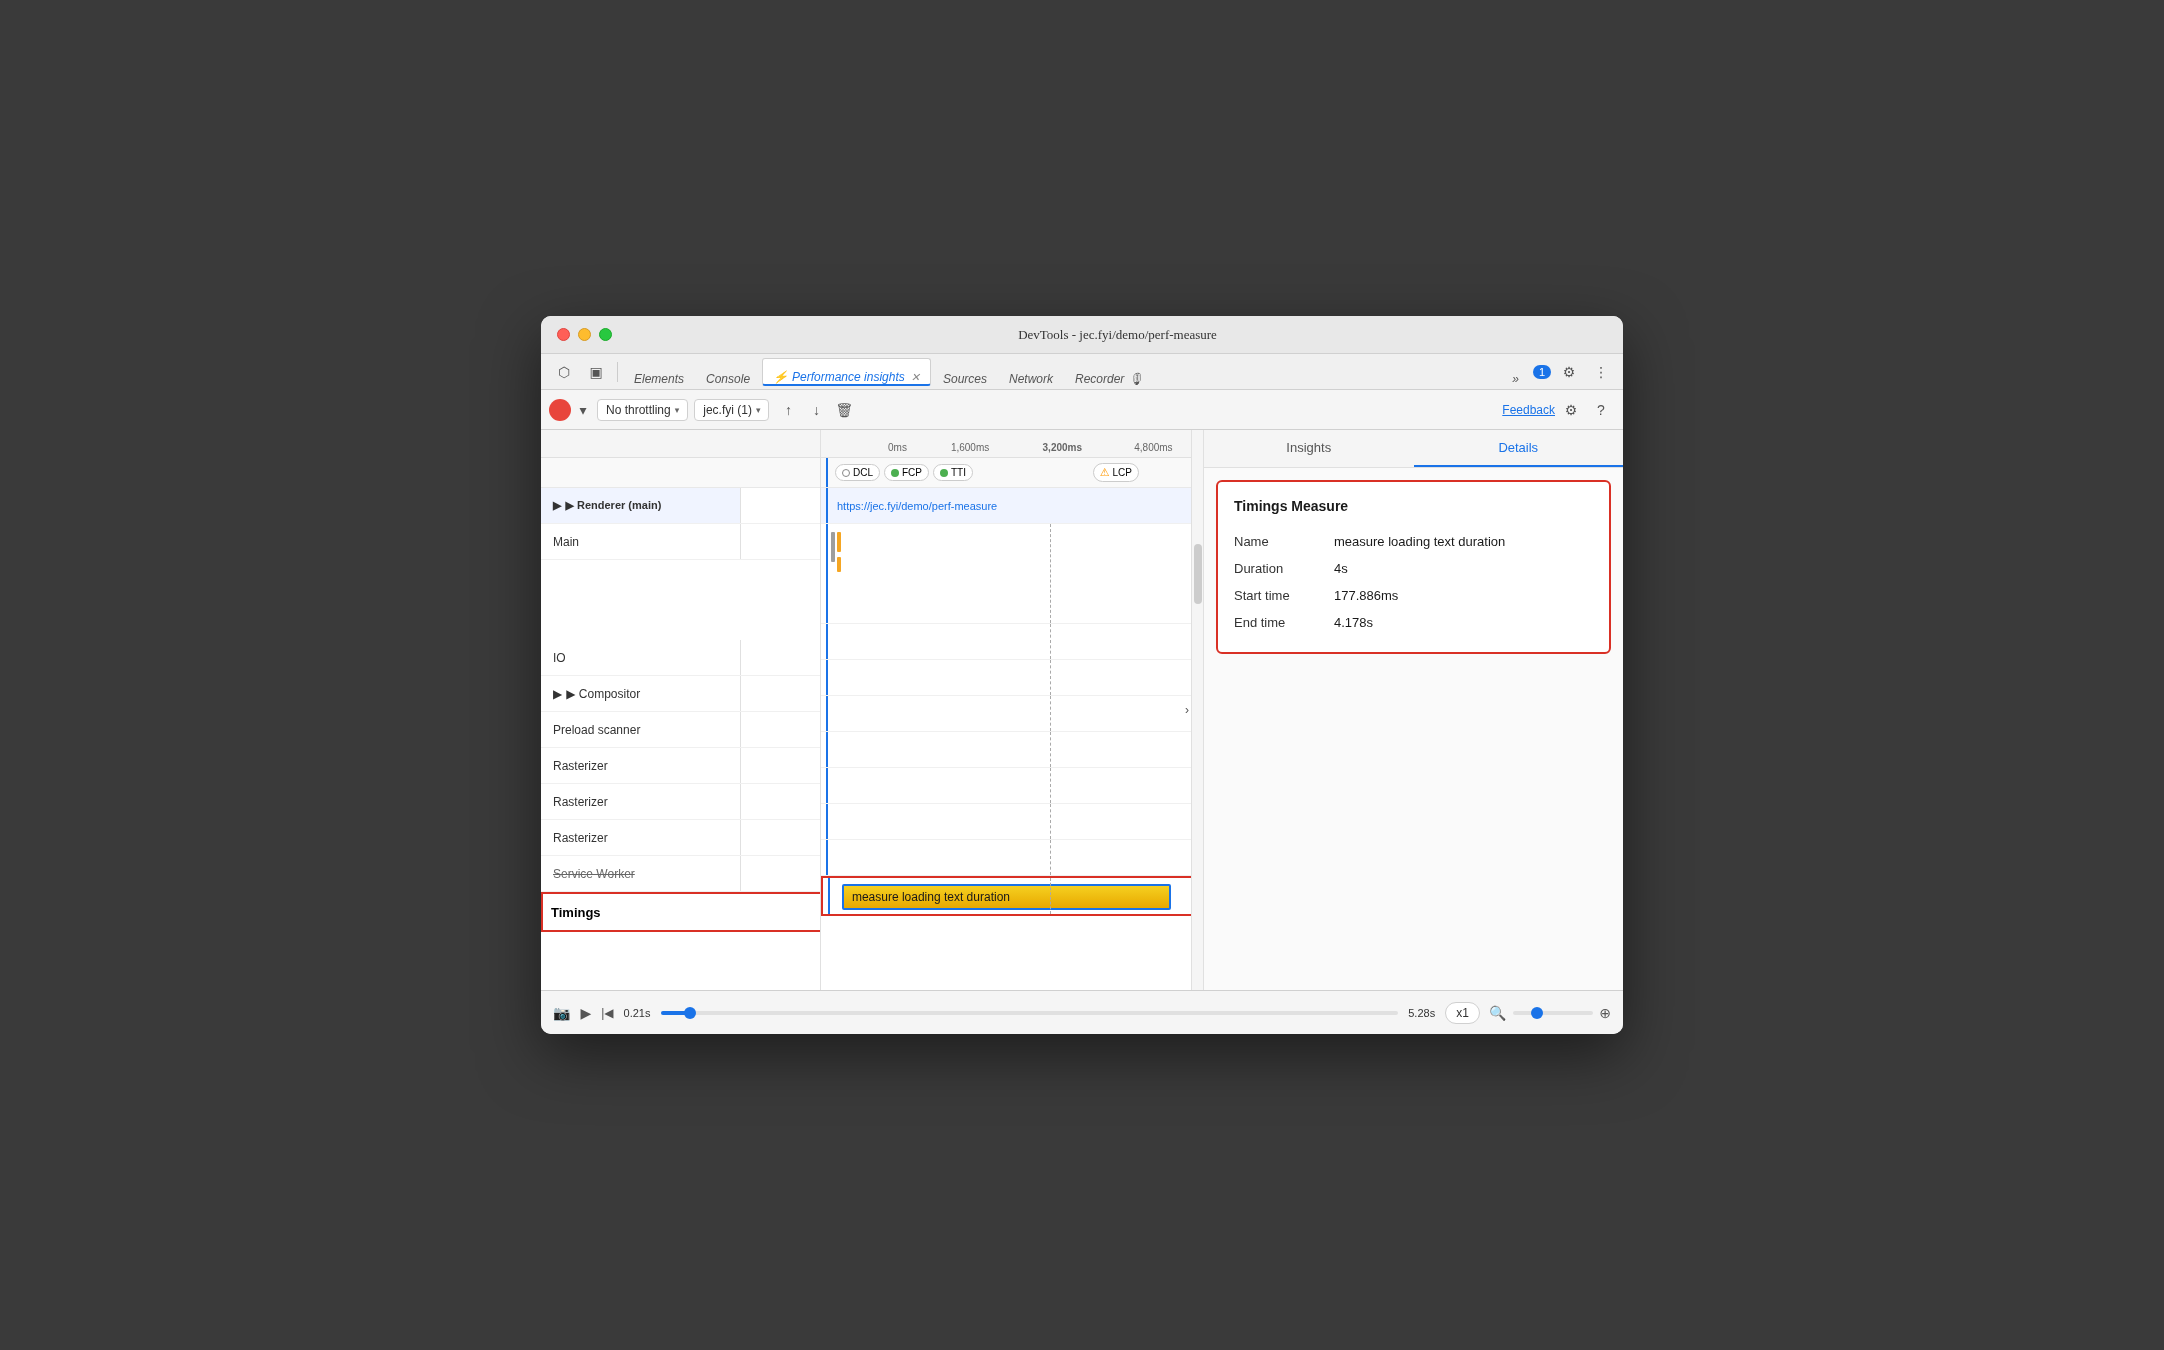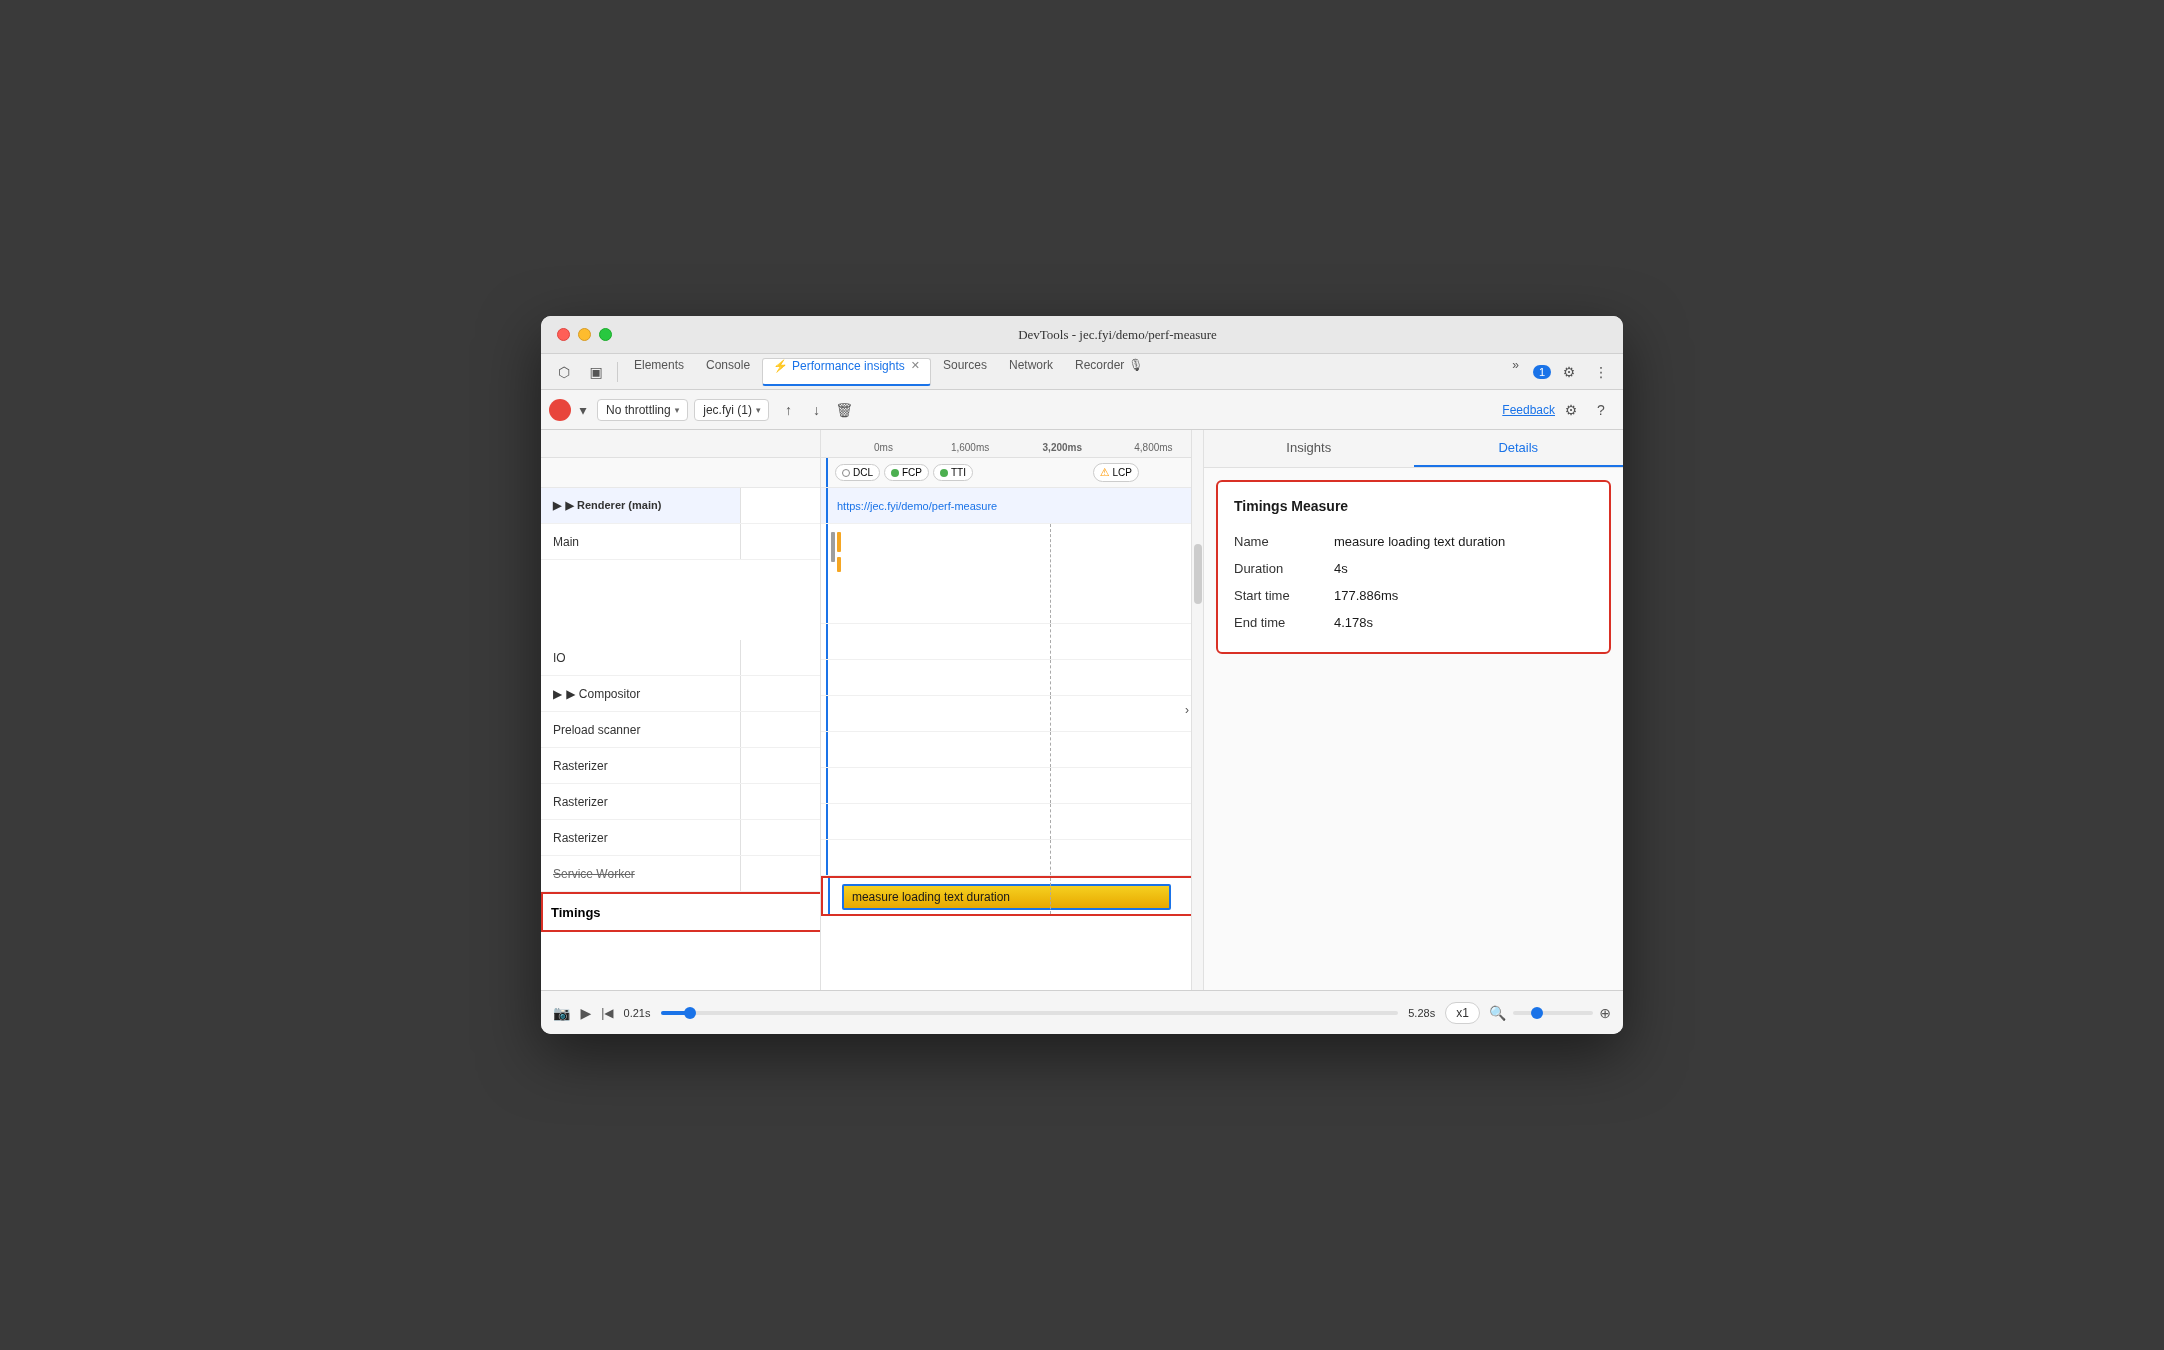--- a/index.html
+++ b/index.html
@@ -65,27 +65,28 @@
       color: #555;
       font-size: 14px;
       cursor: pointer;
       border-radius: 3px;
     }
     .tab-separator { width: 1px; height: 20px; background: #ccc; margin: 0 4px; }
     .devtools-tab {
       padding: 0 10px;
       height: 28px;
       display: flex;
-      align-items: flex-start;
+      align-items: flex-end;
       font-size: 12px;
       color: #555;
       cursor: pointer;
       border-radius: 3px;
       white-space: nowrap;
       gap: 4px;
+      font-style: italic;
     }
     .devtools-tab.active {
       background: #fff;
       border: 1px solid #d0d0d0;
       border-bottom: 2px solid #1a73e8;
       color: #1a73e8;
       font-weight: 500;
     }
     .tab-close {
       font-size: 11px;
@@ -569,21 +570,21 @@
       </div>
 
       <div style="height:40px;border-top:2px solid #d93025;border-bottom:2px solid #d93025;border-left:2px solid #d93025;display:flex;align-items:center;padding-left:8px;">
         <span style="font-weight:700;font-size:13px;">Timings</span>
       </div>
     </div>
 
     <div class="timeline-area" style="position:relative;">
 
       <div class="timeline-ruler">
-        <span style="position:absolute;left:5px;bottom:4px;font-size:10px;color:#666;padding-left:48px;">0ms</span>
+        <span style="position:absolute;left:19px;bottom:4px;font-size:10px;color:#666;padding-left:48px;">0ms</span>
         <span style="position:absolute;left:34%;bottom:4px;font-size:10px;color:#666;">1,600ms</span>
         <span style="position:absolute;left:58%;bottom:4px;font-size:10px;color:#666;font-weight:bold;">3,200ms</span>
         <span style="position:absolute;left:82%;bottom:4px;font-size:10px;color:#666;">4,800ms</span>
       </div>
 
       <div class="flags-row">
         <div style="position:absolute;left:5px;top:0;bottom:0;width:2px;background:#1a73e8;"></div>
         <div class="flag-badge" style="margin-left:10px;">
           <div class="flag-dot" style="background:transparent;border:1.5px solid #888;"></div>
           <span>DCL</span>

